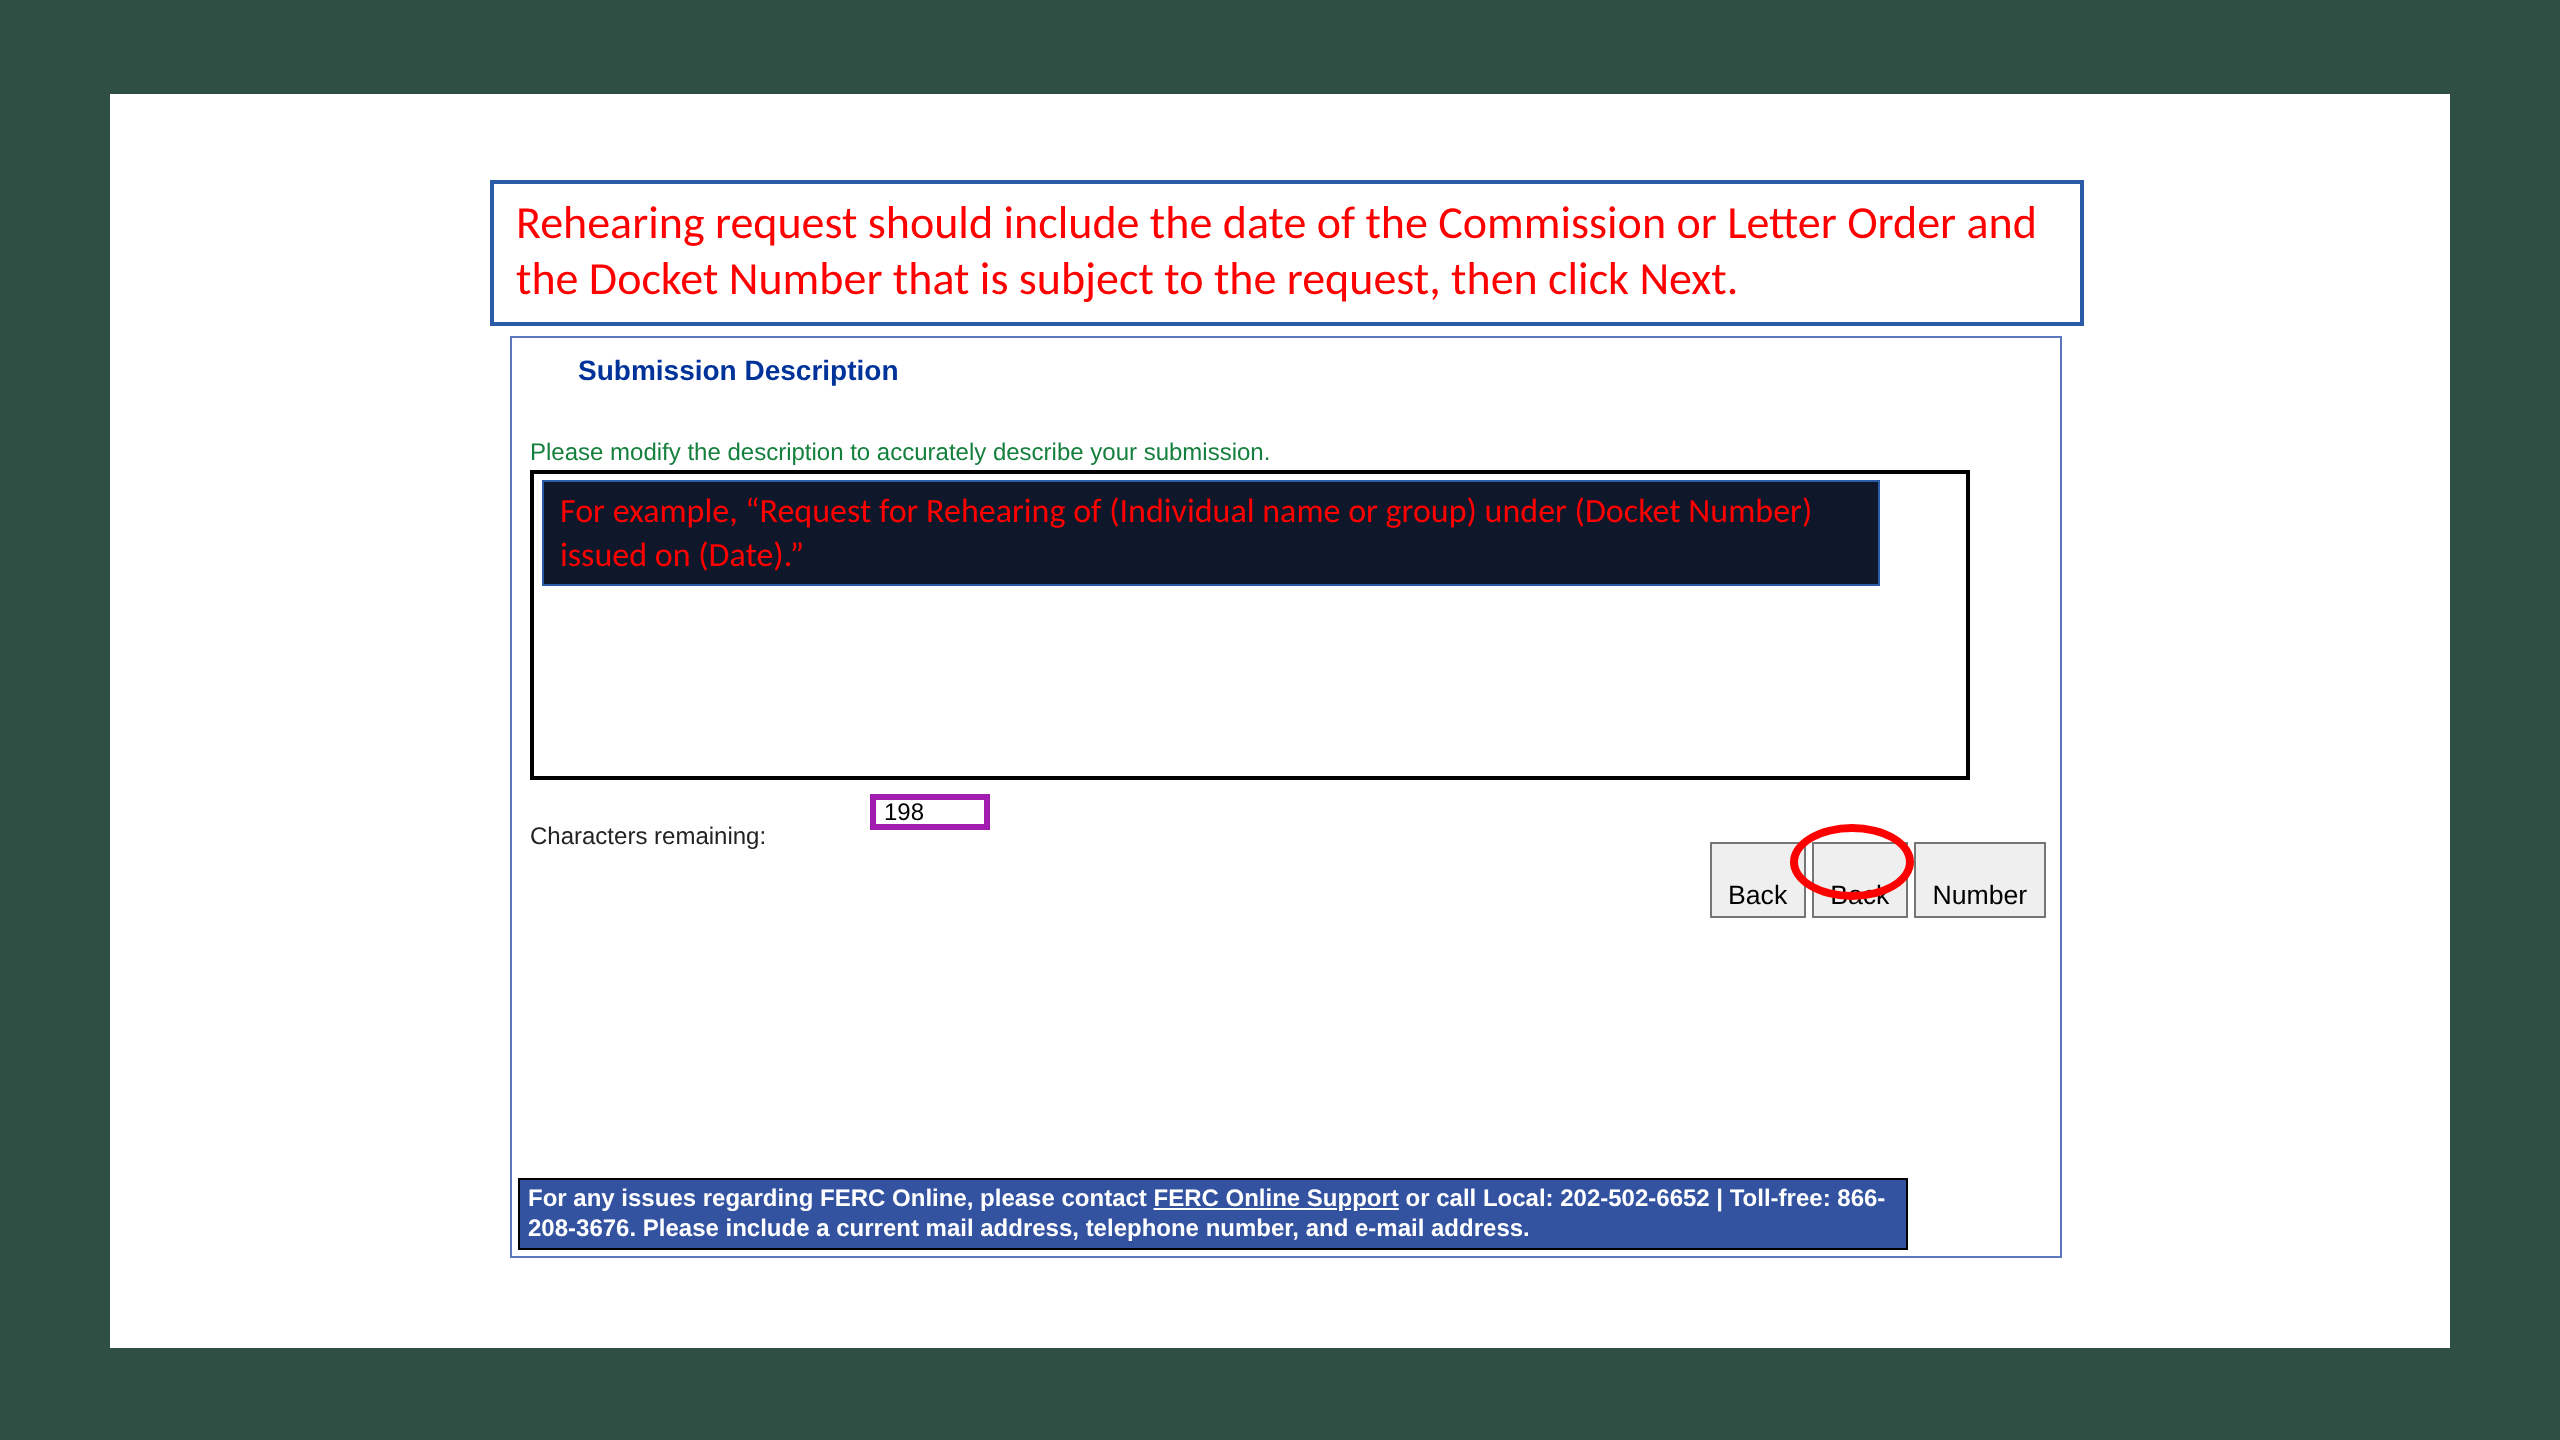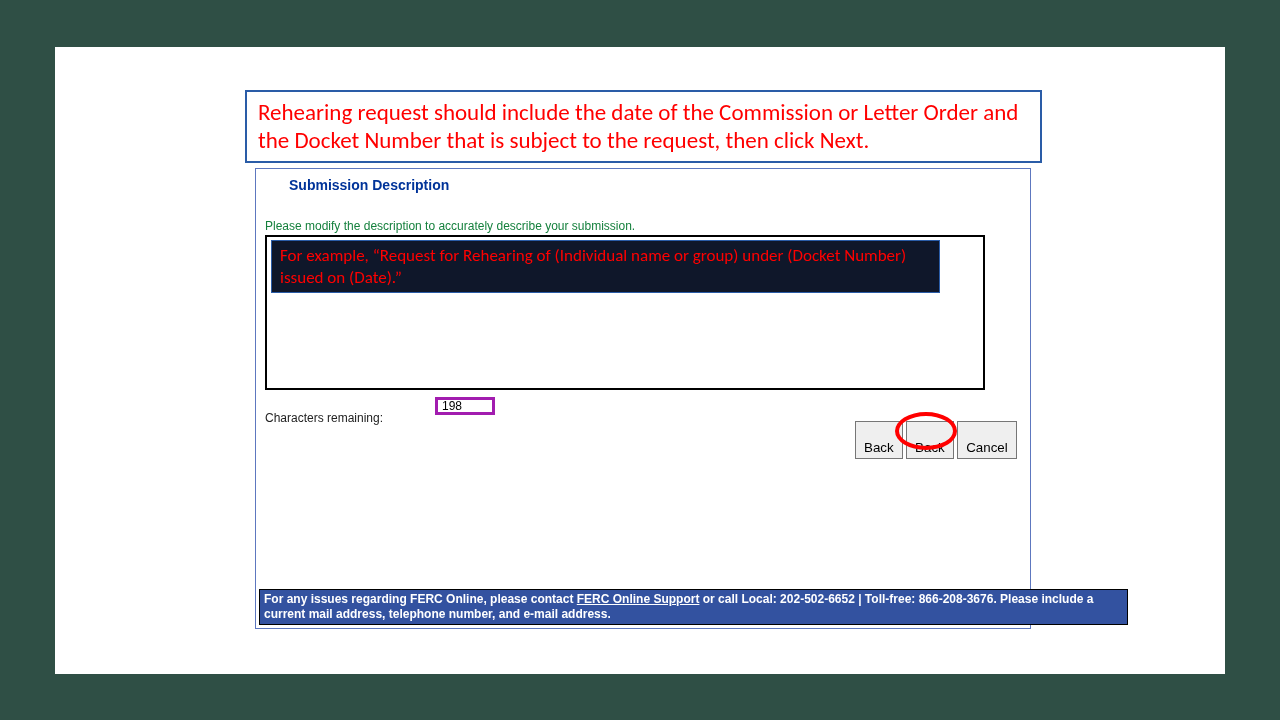--- a/index.html
+++ b/index.html
@@ -127,21 +127,21 @@
       width: 62px;
       height: 38px;
       border: 4px solid #ff0000;
       border-radius: 50%;
       pointer-events: none;
     }
     .support-banner {
       position: absolute;
       left: 3px;
       bottom: 3px;
-      width: 869px;
+      width: 695px;
       background: #3352a0;
       border: 1px solid #000000;
       color: #ffffff;
       font-size: 12px;
       font-weight: bold;
       padding: 2px 4px 2px 4px;
       line-height: 15px;
       margin-top: 28px;
     }
     .support-banner a {
@@ -169,21 +169,21 @@
   </div>
 
   <div class="chars-label">Characters remaining:</div>
   <div class="chars-field">
     <span>198</span>
   </div>
 
   <div class="button-row">
     <button class="std-button">Back</button>
     <button class="std-button">Back</button>
-    <button class="std-button">Cancel</button>
+    <button class="std-button">Number</button>
   </div>
 
   <div class="highlight-oval"></div>
 
   <div class="support-banner">
     <span>For any issues regarding FERC Online, please contact </span><a href="#">FERC Online Support</a><span> or call Local: 202-502-6652 | Toll-free: 866-208-3676. Please include a current mail address, telephone number, and e-mail address.</span>
   </div>
 </div>
 
 </body></html>

